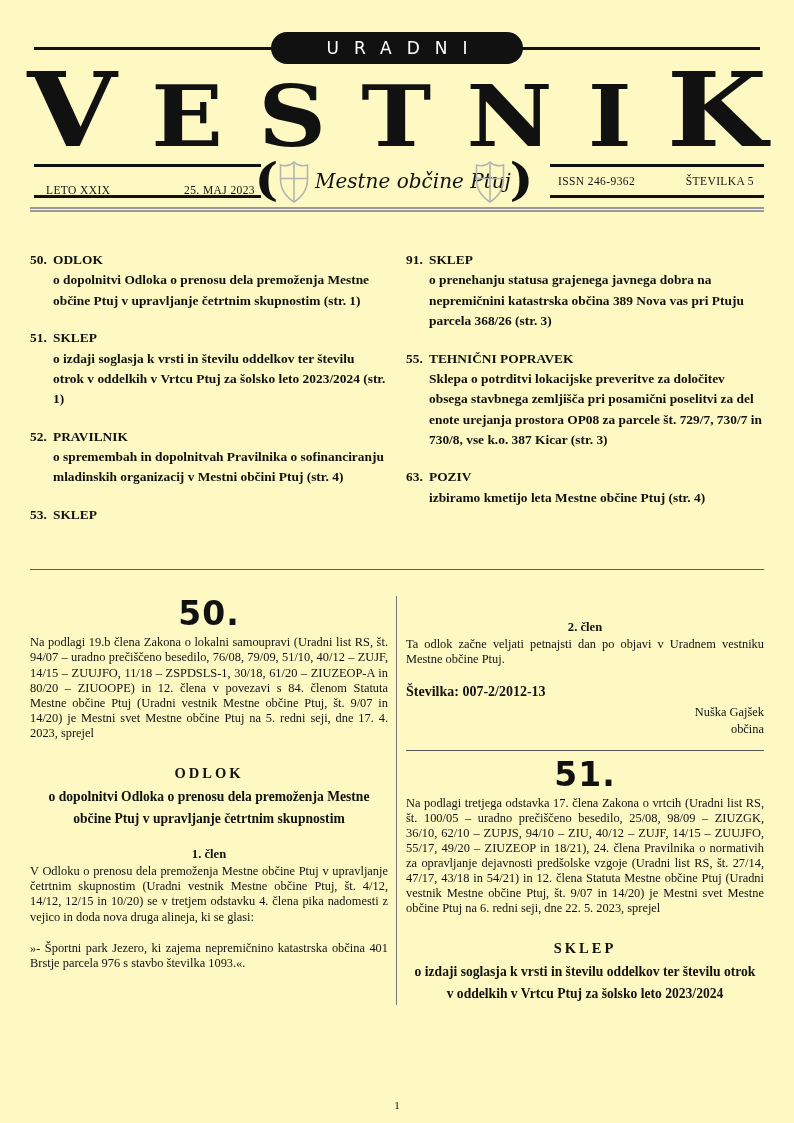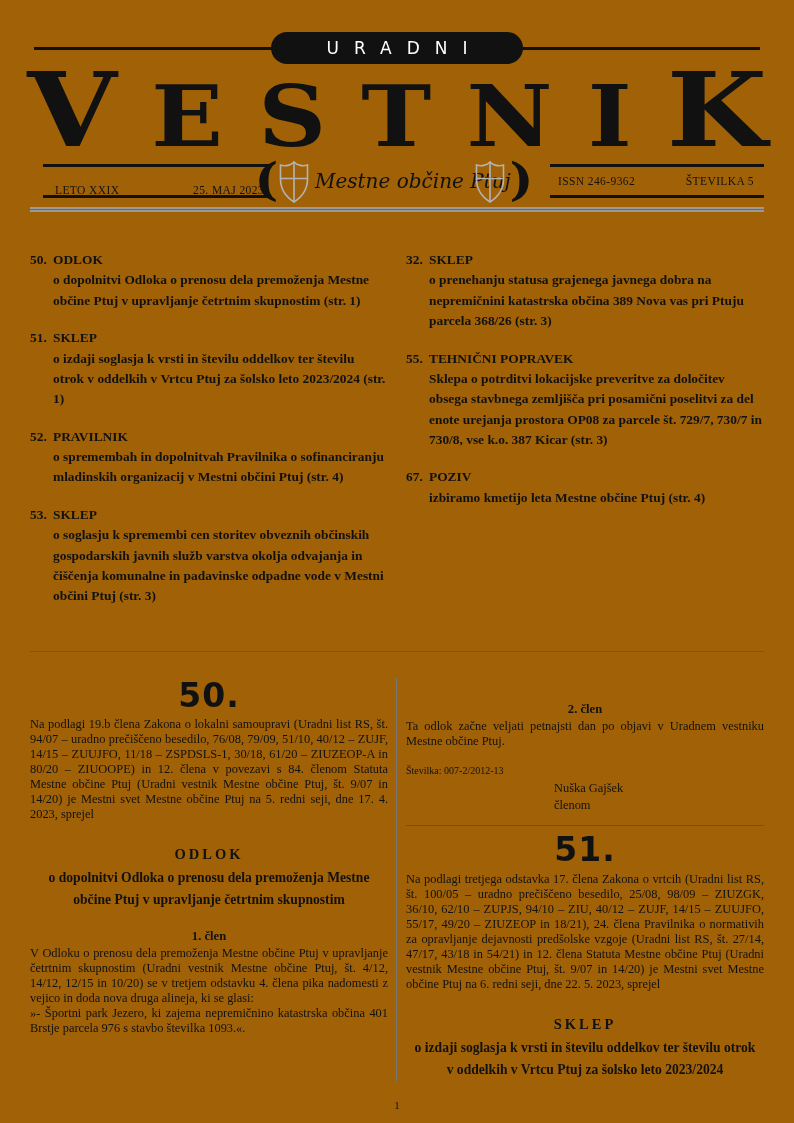--- a/index.html
+++ b/index.html
@@ -1,17 +1,17 @@
 <!DOCTYPE html>
 <html><head>
 <meta charset="utf-8">
 <style>
   html,body{margin:0;padding:0;background:#e8e8e8;}
   .page{
-    width:794px;height:1123px;margin:0 auto;background:#a16207;
+    width:794px;height:1123px;margin:0 auto;background:#fef9c3;
     position:relative;overflow:hidden;color:#111;
     font-family:"Liberation Serif",serif;
     box-sizing:border-box;padding:30px 30px 0 30px;
   }
   
   .uradni-row{position:relative;height:34px;margin-top:2px;}
   .uradni-rule{position:absolute;left:4px;right:4px;top:15px;height:3px;background:#111;}
   .uradni-pill{
     position:absolute;left:50%;top:0;transform:translateX(-50%);
     width:252px;height:32px;background:#111;border-radius:17px;
@@ -26,21 +26,21 @@
   }
   .vestnik-row .vl{font-size:84px;transform:scaleX(1.12);transform-origin:center bottom;}
   .vestnik-row .vl.big{font-size:103px;}
   
   .issue-band{position:relative;height:34px;margin-top:6px;font-size:11.5px;}
   .band-left,.band-right{
     position:absolute;top:0;bottom:0;border-top:3px solid #111;border-bottom:3px solid #111;
     display:flex;align-items:center;justify-content:space-between;box-sizing:border-box;
     letter-spacing:0.4px;
   }
-  .band-left{left:13px;width:227px;padding:18px 6px 0 12px;}
+  .band-left{left:4px;width:227px;padding:18px 6px 0 12px;}
   .band-right{left:509px;right:0;padding:0 10px 0 8px;margin-left:11px;}
   .band-paren{
     position:absolute;top:49%;transform:translateY(-52%) scaleX(1.15);
     font-family:"DejaVu Serif",serif;font-weight:bold;font-size:44px;line-height:1;
   }
   .paren-open{left:226px;}
   .paren-close{left:481px;}
   .band-shield{position:absolute;top:-4px;width:32px;height:44px;}
   .shield-left{left:248px;}
   .shield-right{left:444px;}
@@ -69,24 +69,24 @@
     font-family:"DejaVu Sans",sans-serif;font-weight:bold;font-size:33px;
     text-align:center;margin:0 0 3px 0;line-height:1.1;letter-spacing:1px;
   }
   .para{font-size:12.4px;line-height:1.215;text-align:justify;margin:0;}
   .act-heading{
     text-align:center;font-weight:bold;font-size:14.5px;letter-spacing:3px;
     margin:24px 0 4px 0;
   }
   .act-title{text-align:center;font-weight:bold;font-size:13.6px;line-height:1.6;margin:0 6px;}
   .clause-heading{text-align:center;font-weight:bold;font-size:12.6px;margin:18px 0 2px 0;}
-  .refs{font-size:10px;line-height:1.4;margin-top:15px;}
-  .signature{font-size:12.4px;line-height:1.4;margin:2px 0 0 148px;}
+  .refs{font-size:14px;line-height:1.4;margin-top:15px;font-weight:bold;}
+  .signature{font-size:12.4px;line-height:1.4;margin:2px 0 0 148px;text-align:right;}
   .col-rule{border:none;border-top:1px solid #555;margin:11px 0 6px 0;}
-  .alinea{}
+  .alinea{margin-top:16px;}
   .page-number{
     position:absolute;bottom:12px;left:0;right:0;text-align:center;font-size:11px;
   }
 </style>
 </head>
 <body>
 
 <div class="page">
 
   <div>
@@ -152,41 +152,40 @@
           <span class="toc-num">52.</span>
           <span class="toc-type">PRAVILNIK</span>
         </div>
         <div class="toc-desc">o spremembah in dopolnitvah Pravilnika o sofinanciranju mladinskih organizacij v Mestni občini Ptuj (str. 4)</div>
       </div>
       <div class="toc-entry">
         <div class="toc-head">
           <span class="toc-num">53.</span>
           <span class="toc-type">SKLEP</span>
         </div>
-        <div class="toc-desc">o soglasju k spremembi cen storitev obveznih občinskih gospodarskih javnih služb varstva okolja odvajanja in čiščenja komunalne in padavinske odpadne vode v Mestni občini Ptuj (str. 3)</div>
       </div>
     </div>
     <div>
       <div class="toc-entry">
         <div class="toc-head">
-          <span class="toc-num">32.</span>
+          <span class="toc-num">91.</span>
           <span class="toc-type">SKLEP</span>
         </div>
         <div class="toc-desc">o prenehanju statusa grajenega javnega dobra na nepremičnini katastrska občina 389 Nova vas pri Ptuju parcela 368/26 (str. 3)</div>
       </div>
       <div class="toc-entry">
         <div class="toc-head">
           <span class="toc-num">55.</span>
           <span class="toc-type">TEHNIČNI POPRAVEK</span>
         </div>
         <div class="toc-desc">Sklepa o potrditvi lokacijske preveritve za določitev obsega stavbnega zemljišča pri posamični poselitvi za del enote urejanja prostora OP08 za parcele št. 729/7, 730/7 in 730/8, vse k.o. 387 Kicar (str. 3)</div>
       </div>
       <div class="toc-entry">
         <div class="toc-head">
-          <span class="toc-num">67.</span>
+          <span class="toc-num">63.</span>
           <span class="toc-type">POZIV</span>
         </div>
         <div class="toc-desc">izbiramo kmetijo leta Mestne občine Ptuj (str. 4)</div>
       </div>
     </div>
   </div>
 
   <div class="toc-body-sep"></div>
 
   <div class="body-grid">
@@ -202,21 +201,21 @@
     </div>
 
     <div class="col-right">
       <div class="clause-heading" style="margin-top:12px;">2. člen</div>
       <p class="para">Ta odlok začne veljati petnajsti dan po objavi v Uradnem vestniku Mestne občine Ptuj.</p>
       <div class="refs">
         <div>Številka: 007-2/2012-13</div>
       </div>
       <div class="signature">
         <div>Nuška Gajšek</div>
-        <div>členom</div>
+        <div>občina</div>
       </div>
       <hr class="col-rule">
       <div class="sec-num">51.</div>
       <p class="para">Na podlagi tretjega odstavka 17. člena Zakona o vrtcih (Uradni list RS, št. 100/05 – uradno prečiščeno besedilo, 25/08, 98/09 – ZIUZGK, 36/10, 62/10 – ZUPJS, 94/10 – ZIU, 40/12 – ZUJF, 14/15 – ZUUJFO, 55/17, 49/20 – ZIUZEOP in 18/21), 24. člena Pravilnika o normativih za opravljanje dejavnosti predšolske vzgoje (Uradni list RS, št. 27/14, 47/17, 43/18 in 54/21) in 12. člena Statuta Mestne občine Ptuj (Uradni vestnik Mestne občine Ptuj, št. 9/07 in 14/20) je Mestni svet Mestne občine Ptuj na 6. redni seji, dne 22. 5. 2023, sprejel</p>
       <div class="act-heading">SKLEP</div>
       <div class="act-title">o izdaji soglasja k vrsti in številu oddelkov ter številu otrok v oddelkih v Vrtcu Ptuj za šolsko leto 2023/2024</div>
     </div>
 
   </div>
 

